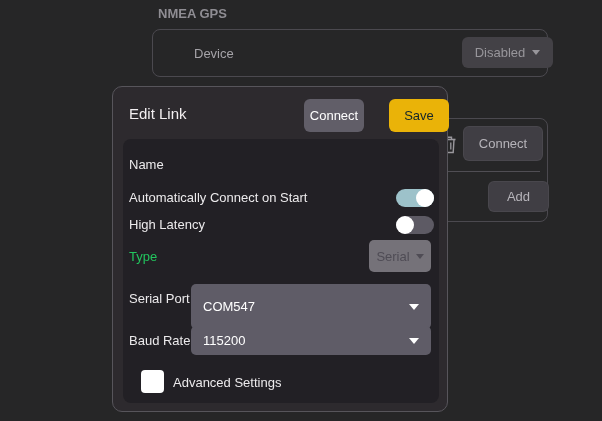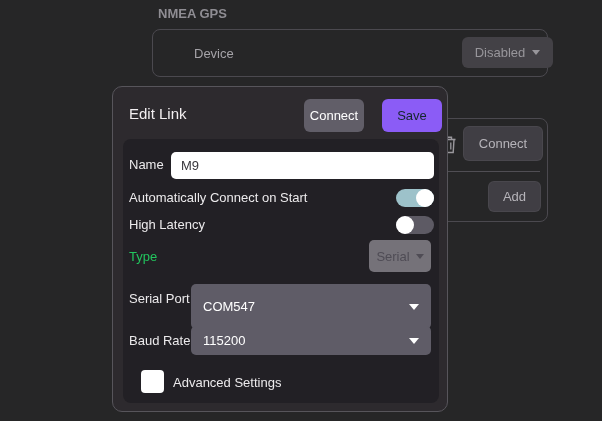--- a/index.html
+++ b/index.html
@@ -39,40 +39,40 @@
     border: 1px solid #4b494f; border-radius: 8px;
   }
   .trash { left: 441px; top: 135px; width: 16px; height: 19px; }
   .bg-btn {
     display: flex; align-items: center; justify-content: center;
     background: #403e44; border: 1px solid rgba(255,255,255,0.05);
     border-radius: 6px; font-size: 13px; color: #b6b4ba;
   }
   .connect-btn { left: 463px; top: 126px; width: 80px; height: 35px; }
   .links-divider { left: 150px; top: 171px; width: 390px; height: 1px; background: #504e54; }
-  .add-btn { left: 488px; top: 181px; width: 53px; height: 31px; }
+  .add-btn { left: 488px; top: 181px; width: 61px; height: 31px; }
 
   
   .dialog {
     left: 112px; top: 86px; width: 336px; height: 326px;
     background: #2d2a2e; border: 1px solid #57555b; border-radius: 10px;
     z-index: 10;
     padding-left: 44px;
   }
   .dialog-title {
     left: 16px; top: 0; height: 52px;
     display: flex; align-items: center;
     font-size: 15px; color: #f3eff1;
   }
   .dlg-btn {
     display: flex; align-items: center; justify-content: center;
     border-radius: 6px; font-size: 13px; cursor: default;
   }
   .cancel-btn { left: 191px; top: 12px; width: 60px; height: 33px; background: #615e68; color: #ffffff; }
-  .save-btn   { left: 269px; top: 12px; width: 60px; height: 33px; background: #8b5cf6; color: #14262c; }
+  .save-btn   { left: 276px; top: 12px; width: 60px; height: 33px; background: #eab308; color: #14262c; }
 
   .dlg-panel {
     left: 10px; top: 52px; width: 316px; height: 264px;
     background: #222025; border-radius: 8px;
   }
 
   .row-label { position: absolute; font-size: 13px; color: #eceaec; }
   .lbl-name        { left: 6px;  top: 18px; text-align: right; }
   .lbl-autoconnect { left: 6px;  top: 51px; }
   .lbl-latency     { left: 6px;  top: 78px; }
@@ -154,21 +154,20 @@
 
 <div class="abs dialog">
 
   <div class="abs dialog-title">Edit Link</div>
   <div class="abs dlg-btn cancel-btn">Connect</div>
   <div class="abs dlg-btn save-btn">Save</div>
 
   <div class="abs dlg-panel">
 
     <span class="row-label lbl-name">Name</span>
-    <input class="abs name-input" type="text" value="M9" style="">
 
     <span class="row-label lbl-autoconnect">Automatically Connect on Start</span>
     <div class="toggle on tgl-autoconnect">
       <span class="knob"></span>
     </div>
 
     <span class="row-label lbl-latency">High Latency</span>
     <div class="toggle off tgl-latency">
       <span class="knob"></span>
     </div>

